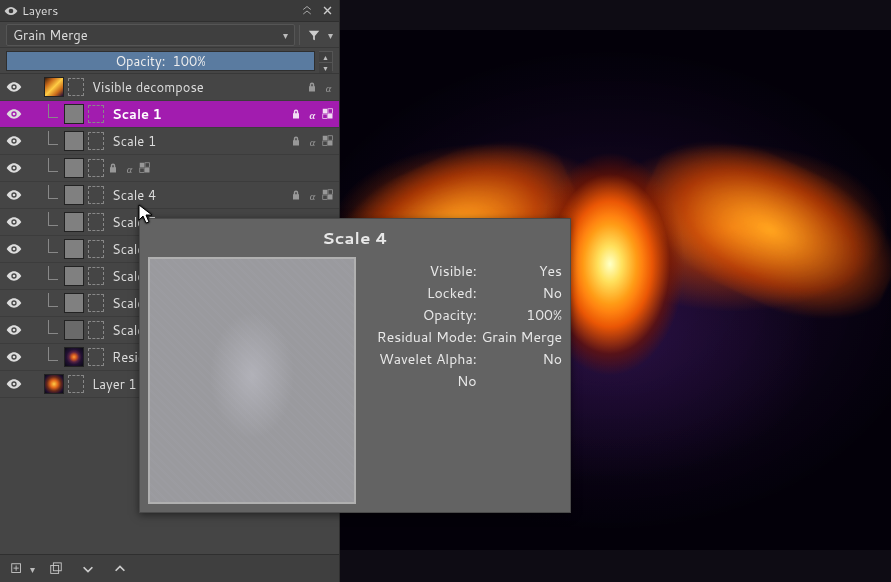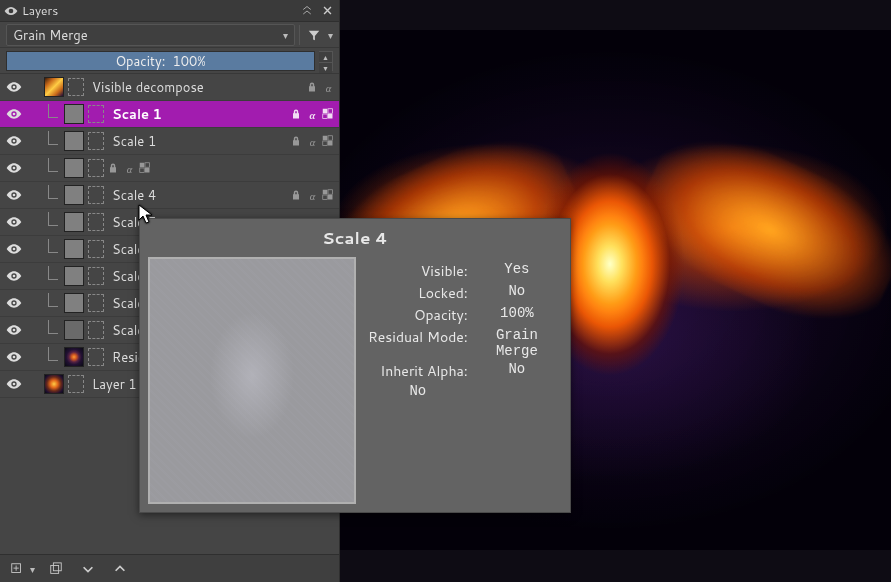--- a/index.html
+++ b/index.html
@@ -211,21 +211,21 @@
   .tooltip-title {
     text-align: center;
     font-size: 17px;
     font-weight: 600;
     color: #e8e8e8;
     padding: 6px 0 4px;
   }
   .tooltip-body {
     flex: 1;
     display: flex;
-    gap: 12px;
+    gap: 20px;
     padding: 4px 8px 8px;
   }
   .tooltip-thumb {
     width: 208px;
     border: 2px solid #b0b0b0;
     background:
       radial-gradient(ellipse 60px 90px at 50% 48%, rgba(200,200,210,.5), transparent 70%),
       repeating-linear-gradient(45deg, rgba(160,160,168,.25) 0 2px, transparent 2px 6px),
       #9a9a9e;
     position: relative;
@@ -235,21 +235,21 @@
     display: grid;
     grid-template-columns: auto auto;
     align-content: start;
     column-gap: 4px;
     row-gap: 2px;
     font-size: 14px;
     color: #e8e8e8;
     padding-top: 4px;
   }
   .tooltip-info .k { text-align: right; }
-  .tooltip-info .v { text-align: center; font-family: Liberation Mono, monospace; }
+  .tooltip-info .v { text-align: right; }
   .cursor {
     position: absolute;
     left: 138px; top: 204px;
     z-index: 10;
     pointer-events: none;
   }
   .cursor svg { width: 16px; height: 22px; filter: drop-shadow(0 0 1px #000); }
   .below-panel {
     position: absolute;
     left: 0; top: 480px;
@@ -614,21 +614,21 @@
     <div class="tooltip-thumb"></div>
     <div class="tooltip-info" id="tooltip-info">
         <div class="k">Visible:</div>
         <div class="v">Yes</div>
         <div class="k">Locked:</div>
         <div class="v">No</div>
         <div class="k">Opacity:</div>
         <div class="v">100%</div>
         <div class="k">Residual Mode:</div>
         <div class="v">Grain Merge</div>
-        <div class="k">Inherit Alpha:</div>
+        <div class="k">Wavelet Alpha:</div>
         <div class="v">No</div>
         <div class="v">No</div>
       </div>
   </div>
 </div>
 
 <div class="cursor">
   <svg viewBox="0 0 16 22">
       <path fill="#fff" stroke="#000" d="M1 1l0 15 4-4 3 7 3-1-3-7 6 0z"></path>
     </svg>

